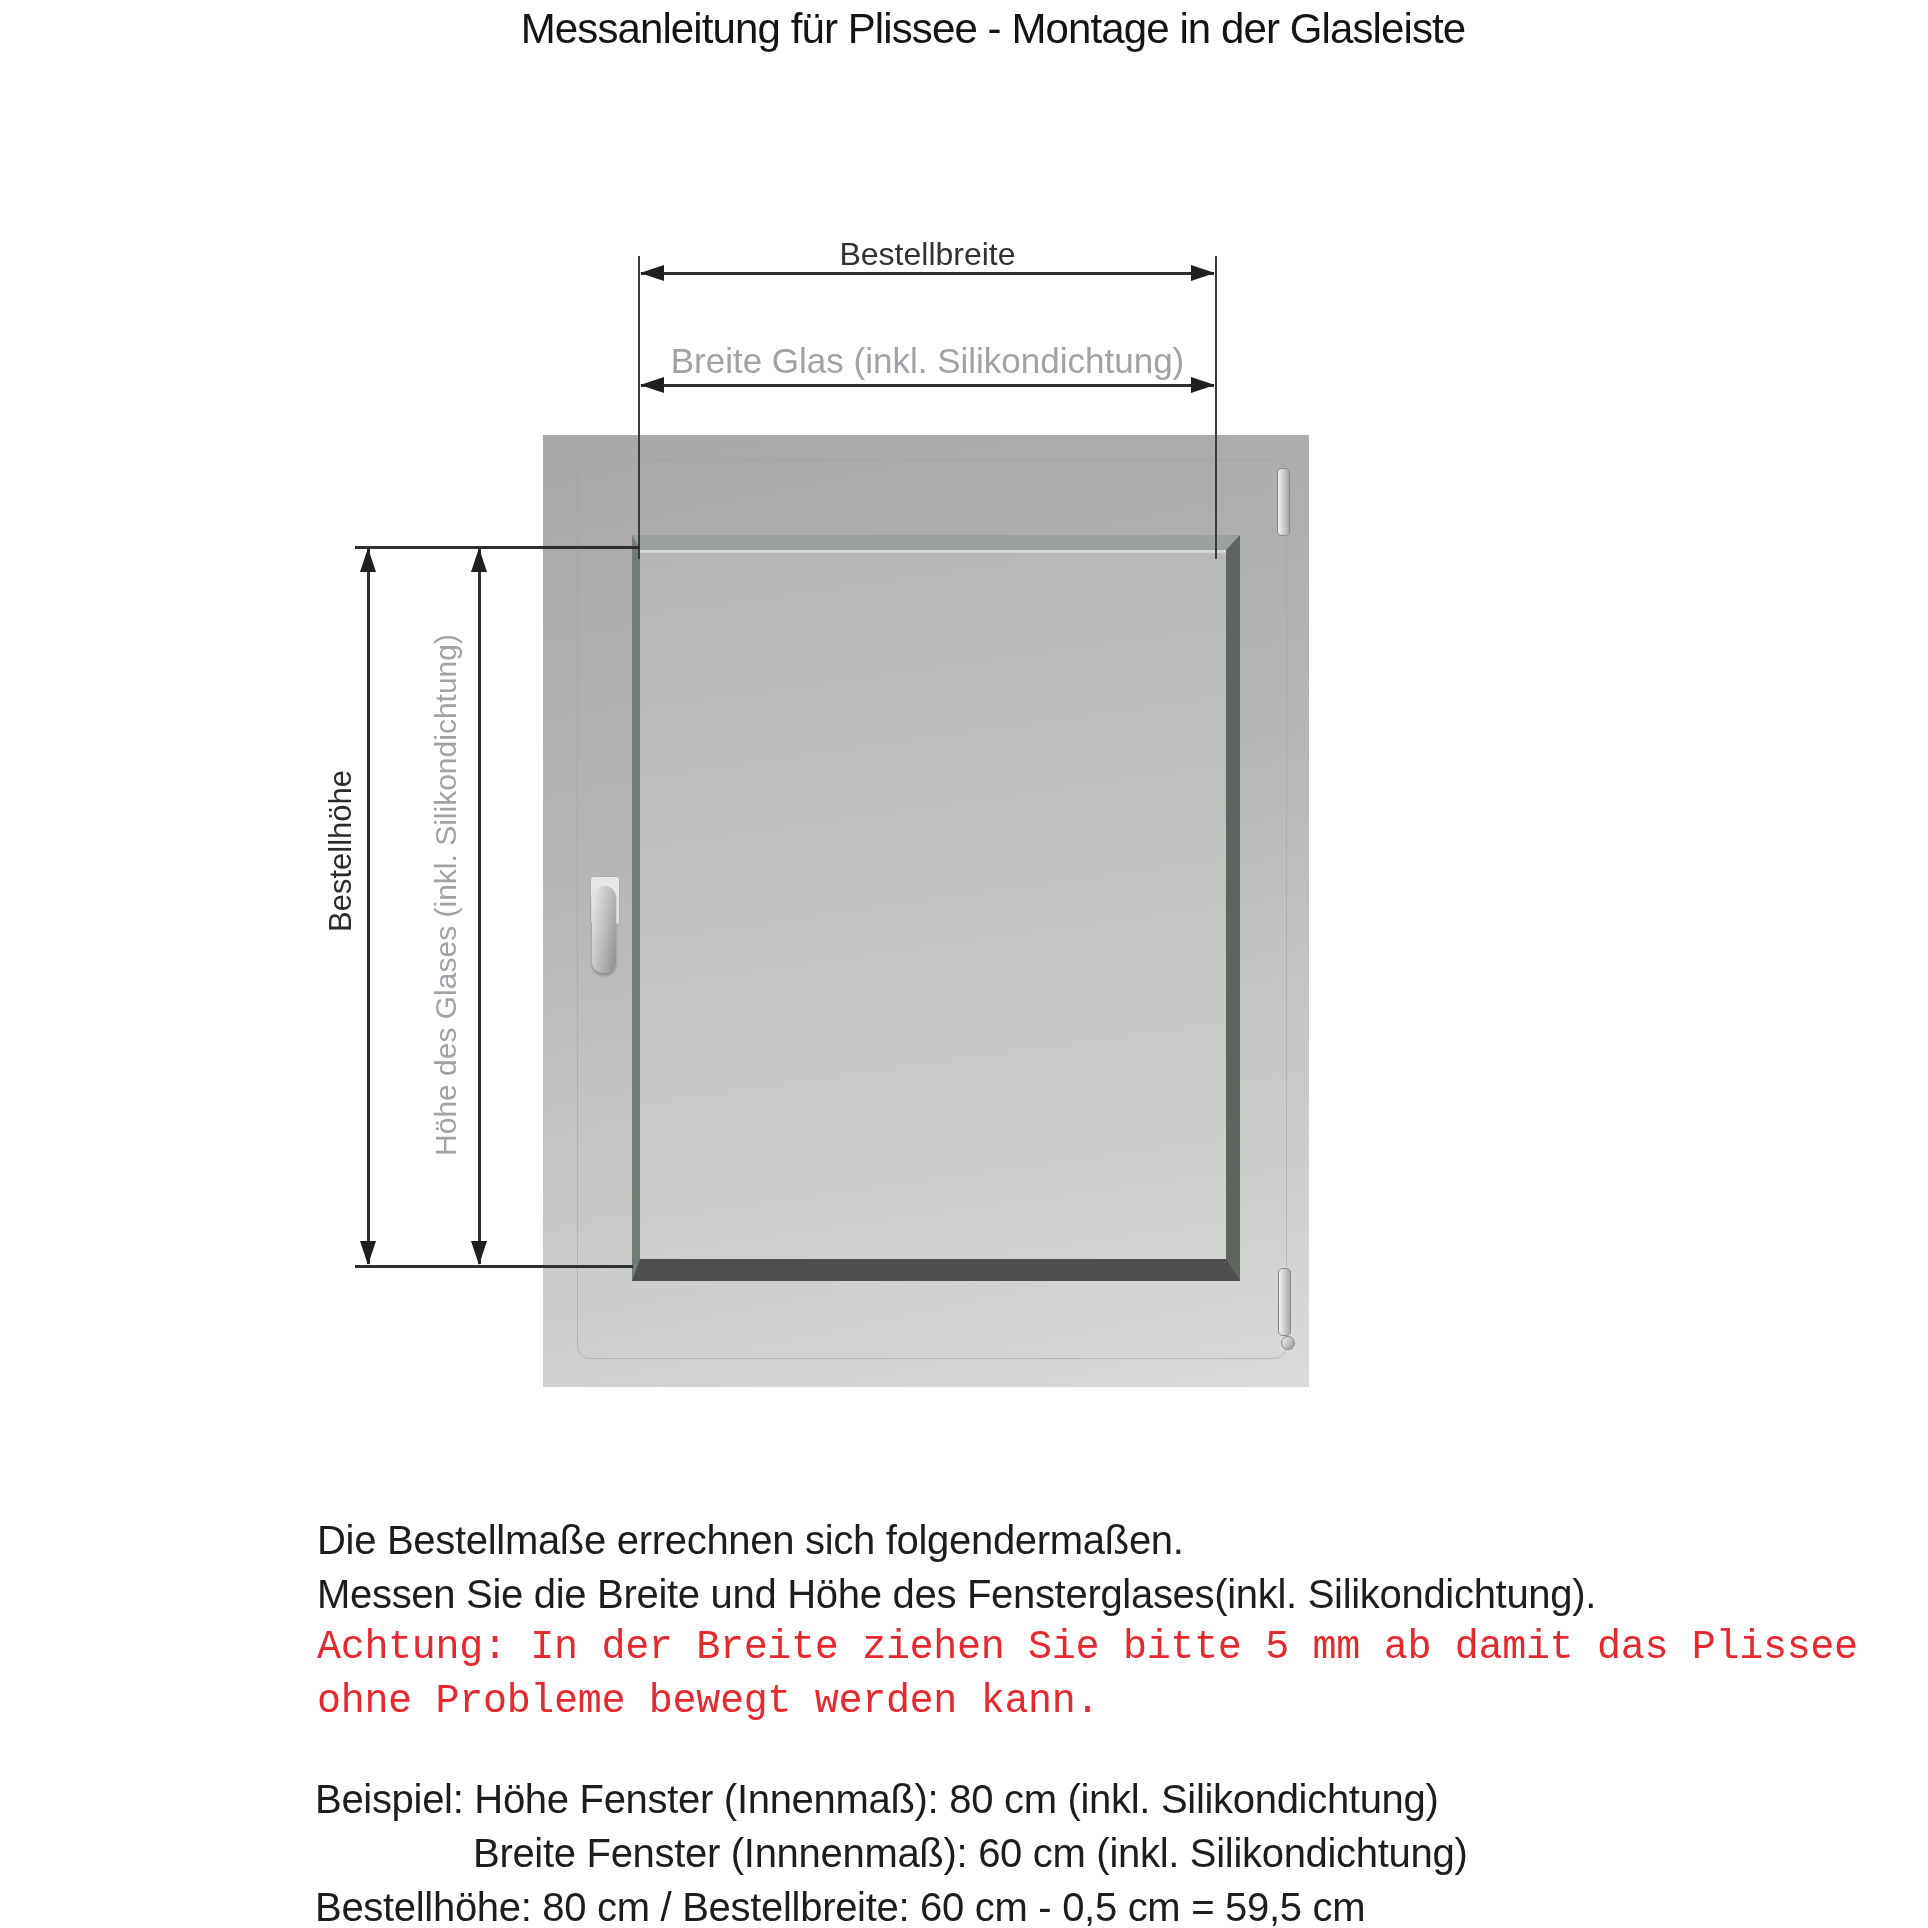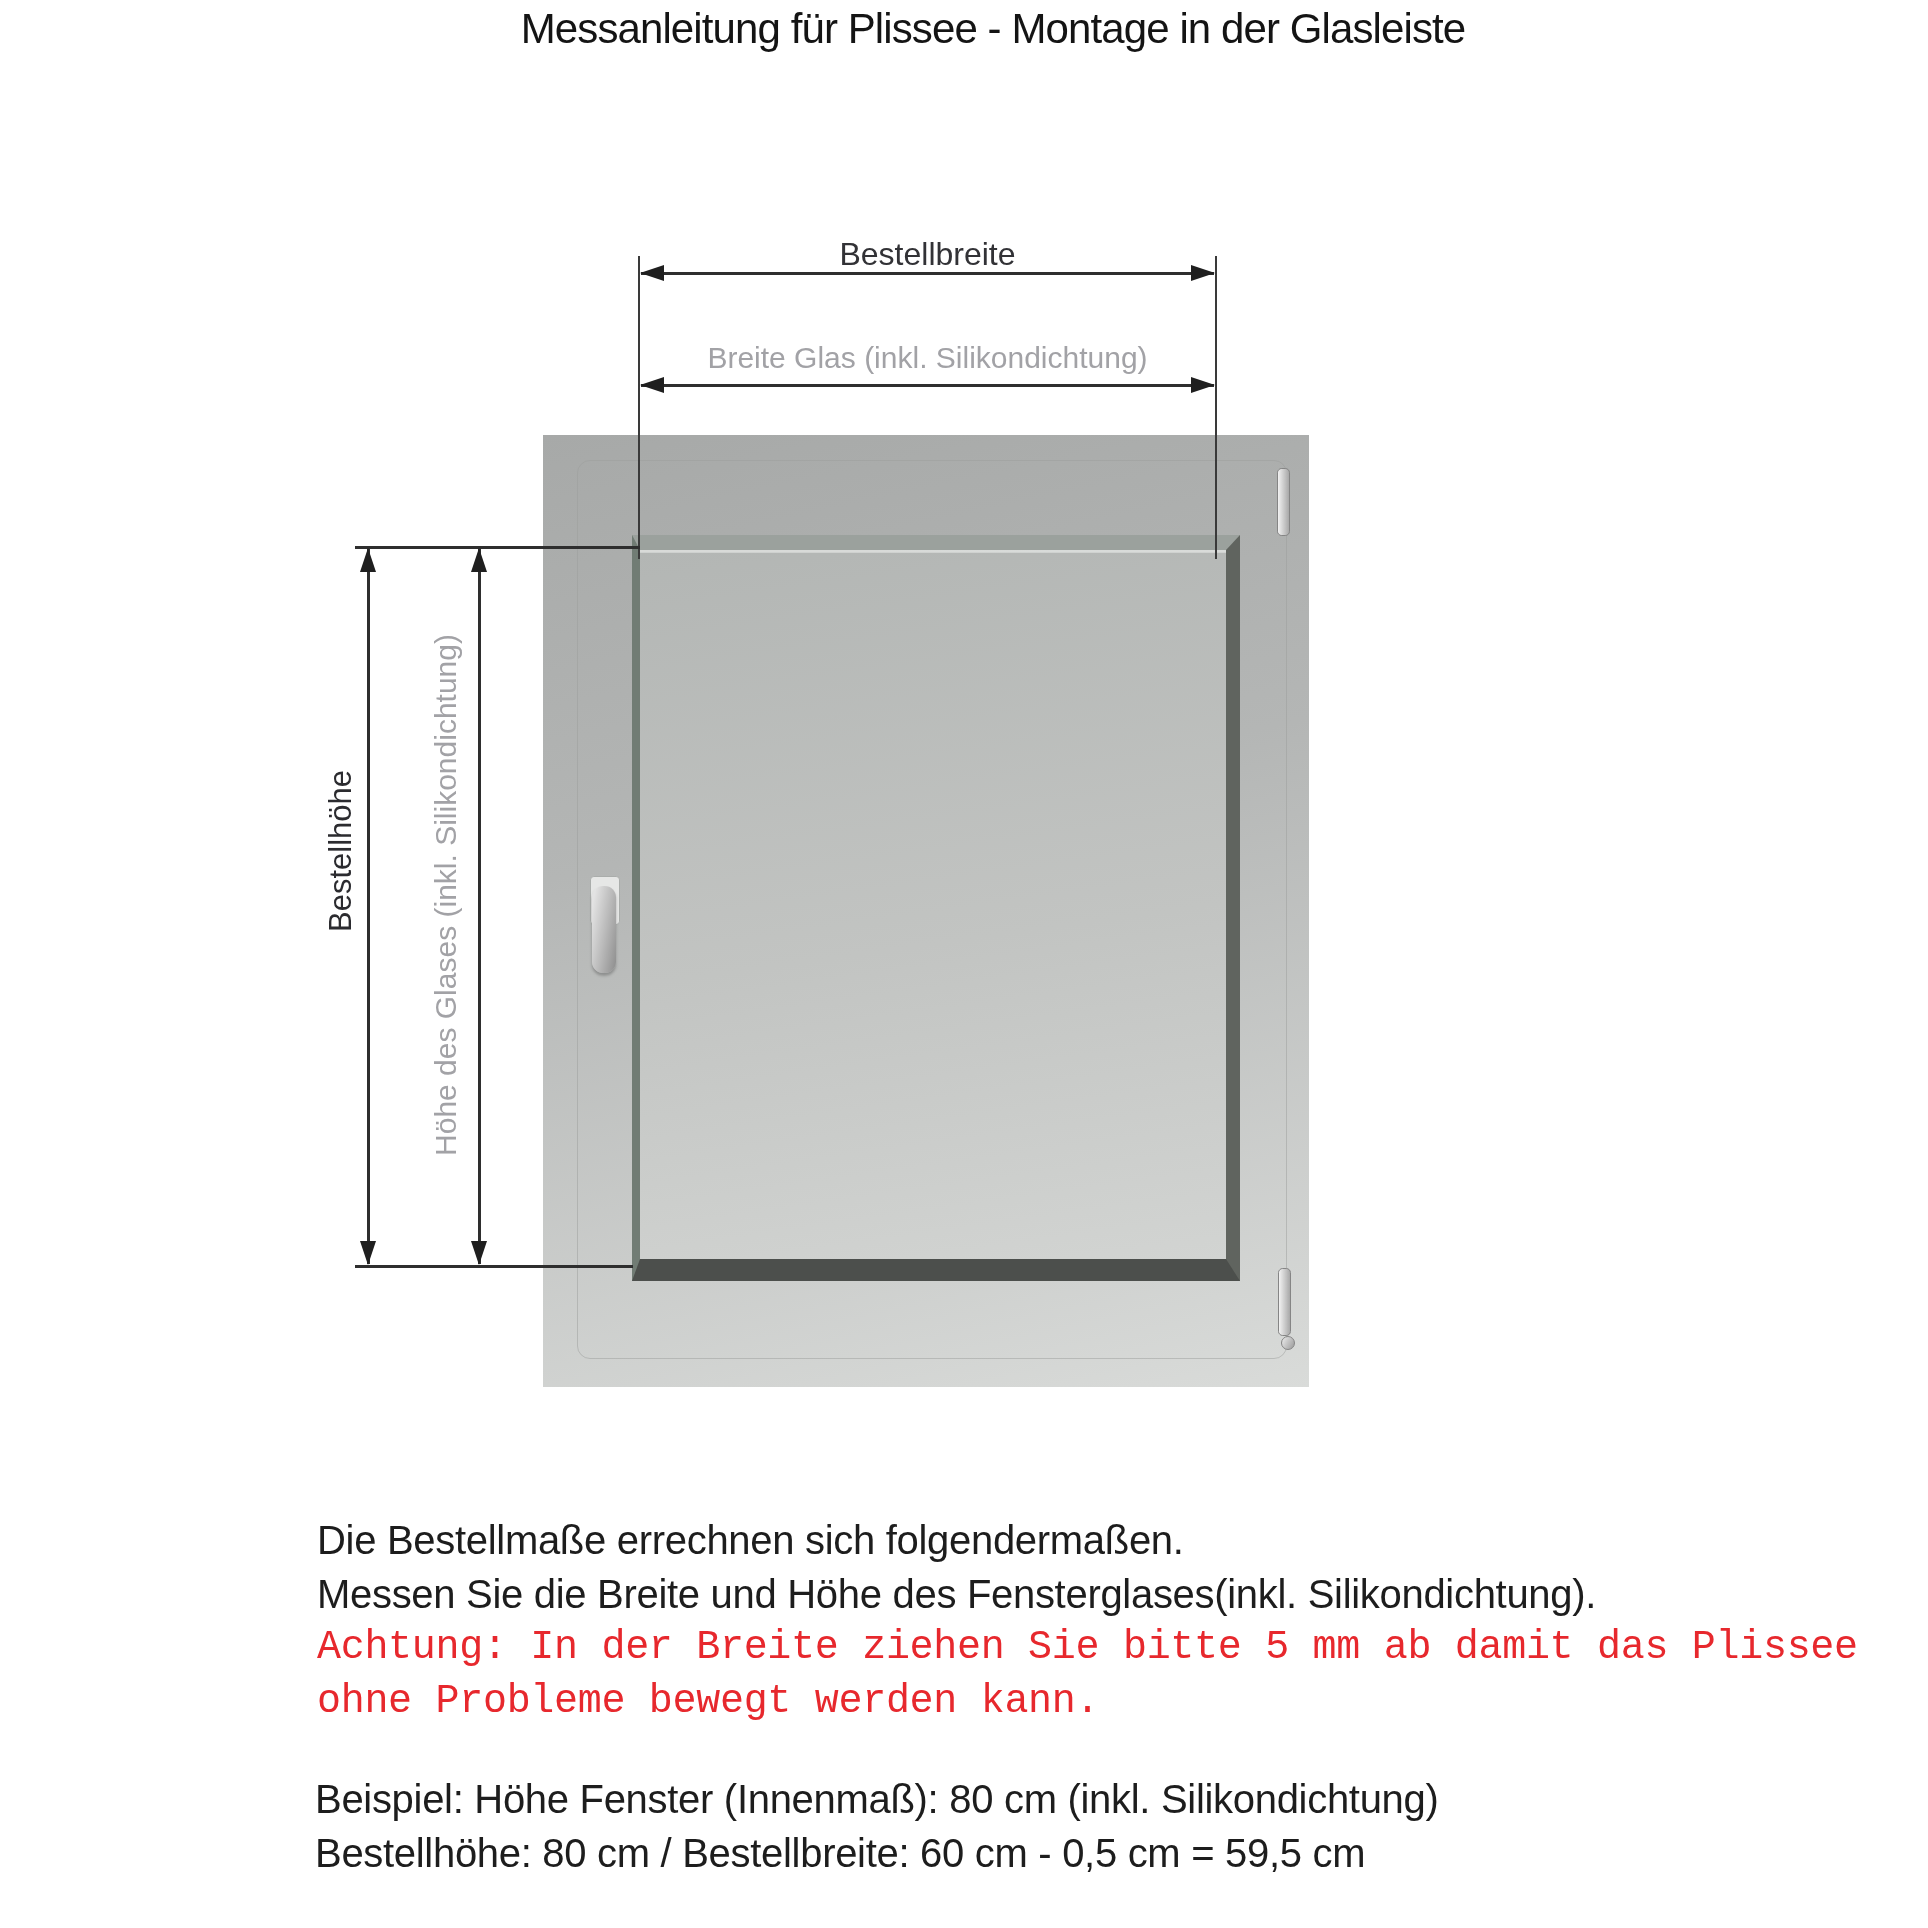--- a/index.html
+++ b/index.html
@@ -61,21 +61,21 @@
   .dim-v{position:absolute;width:2.8px;background:#2e2e2e;z-index:6;}
   .dim-v::before,.dim-v::after{
     content:"";position:absolute;left:50%;transform:translateX(-50%);
     border-left:8.5px solid transparent;border-right:8.5px solid transparent;
   }
   .dim-v::before{top:-0.9px;border-bottom:24.5px solid #1f1f1f;}
   .dim-v::after{bottom:-0.9px;border-top:24.5px solid #1f1f1f;}
   
   .dim-label-h{position:absolute;text-align:center;z-index:7;white-space:nowrap;}
   .lbl-bestellbreite{left:641px;width:573px;top:229px;font-size:32px;color:#323236;margin-top:7px;}
-  .lbl-breite-glas{left:641px;width:573px;top:341px;font-size:30px;color:#a2a2a6;text-align:center;}
+  .lbl-breite-glas{left:641px;width:573px;top:341px;font-size:35px;color:#a2a2a6;text-align:center;}
   .dim-label-v{
     position:absolute;text-align:center;z-index:7;white-space:nowrap;
     transform:rotate(-90deg);
   }
   .lbl-bestellhoehe{left:202px;top:831px;width:282px;height:40px;font-size:31px;color:#2b2b2f;}
   .lbl-hoehe-glas{left:147px;top:875px;width:603px;height:40px;font-size:30px;color:#a2a2a6;}
   
   .instructions{
     position:absolute;left:317px;top:1513px;font-size:40px;line-height:54px;
     letter-spacing:-0.3px;color:#1d1d1d;white-space:nowrap;
@@ -120,17 +120,18 @@
 
   <div class="instructions">
     <div>Die Bestellmaße errechnen sich folgendermaßen.</div>
     <div>Messen Sie die Breite und Höhe des Fensterglases(inkl. Silikondichtung).</div>
     <div class="red-line">Achtung: In der Breite ziehen Sie bitte 5 mm ab damit das Plissee</div>
     <div class="red-line">ohne Probleme bewegt werden kann.</div>
   </div>
 
   <div class="example">
     <div>Beispiel: Höhe Fenster (Innenmaß): 80 cm (inkl. Silikondichtung)</div>
+    <div class="indent">Breite Fenster (Innnenmaß): 60 cm  (inkl. Silikondichtung)</div>
     <div>Bestellhöhe: 80 cm / Bestellbreite: 60 cm  - 0,5 cm = 59,5 cm</div>
   </div>
 
 </div>
 
 
 </body></html>

